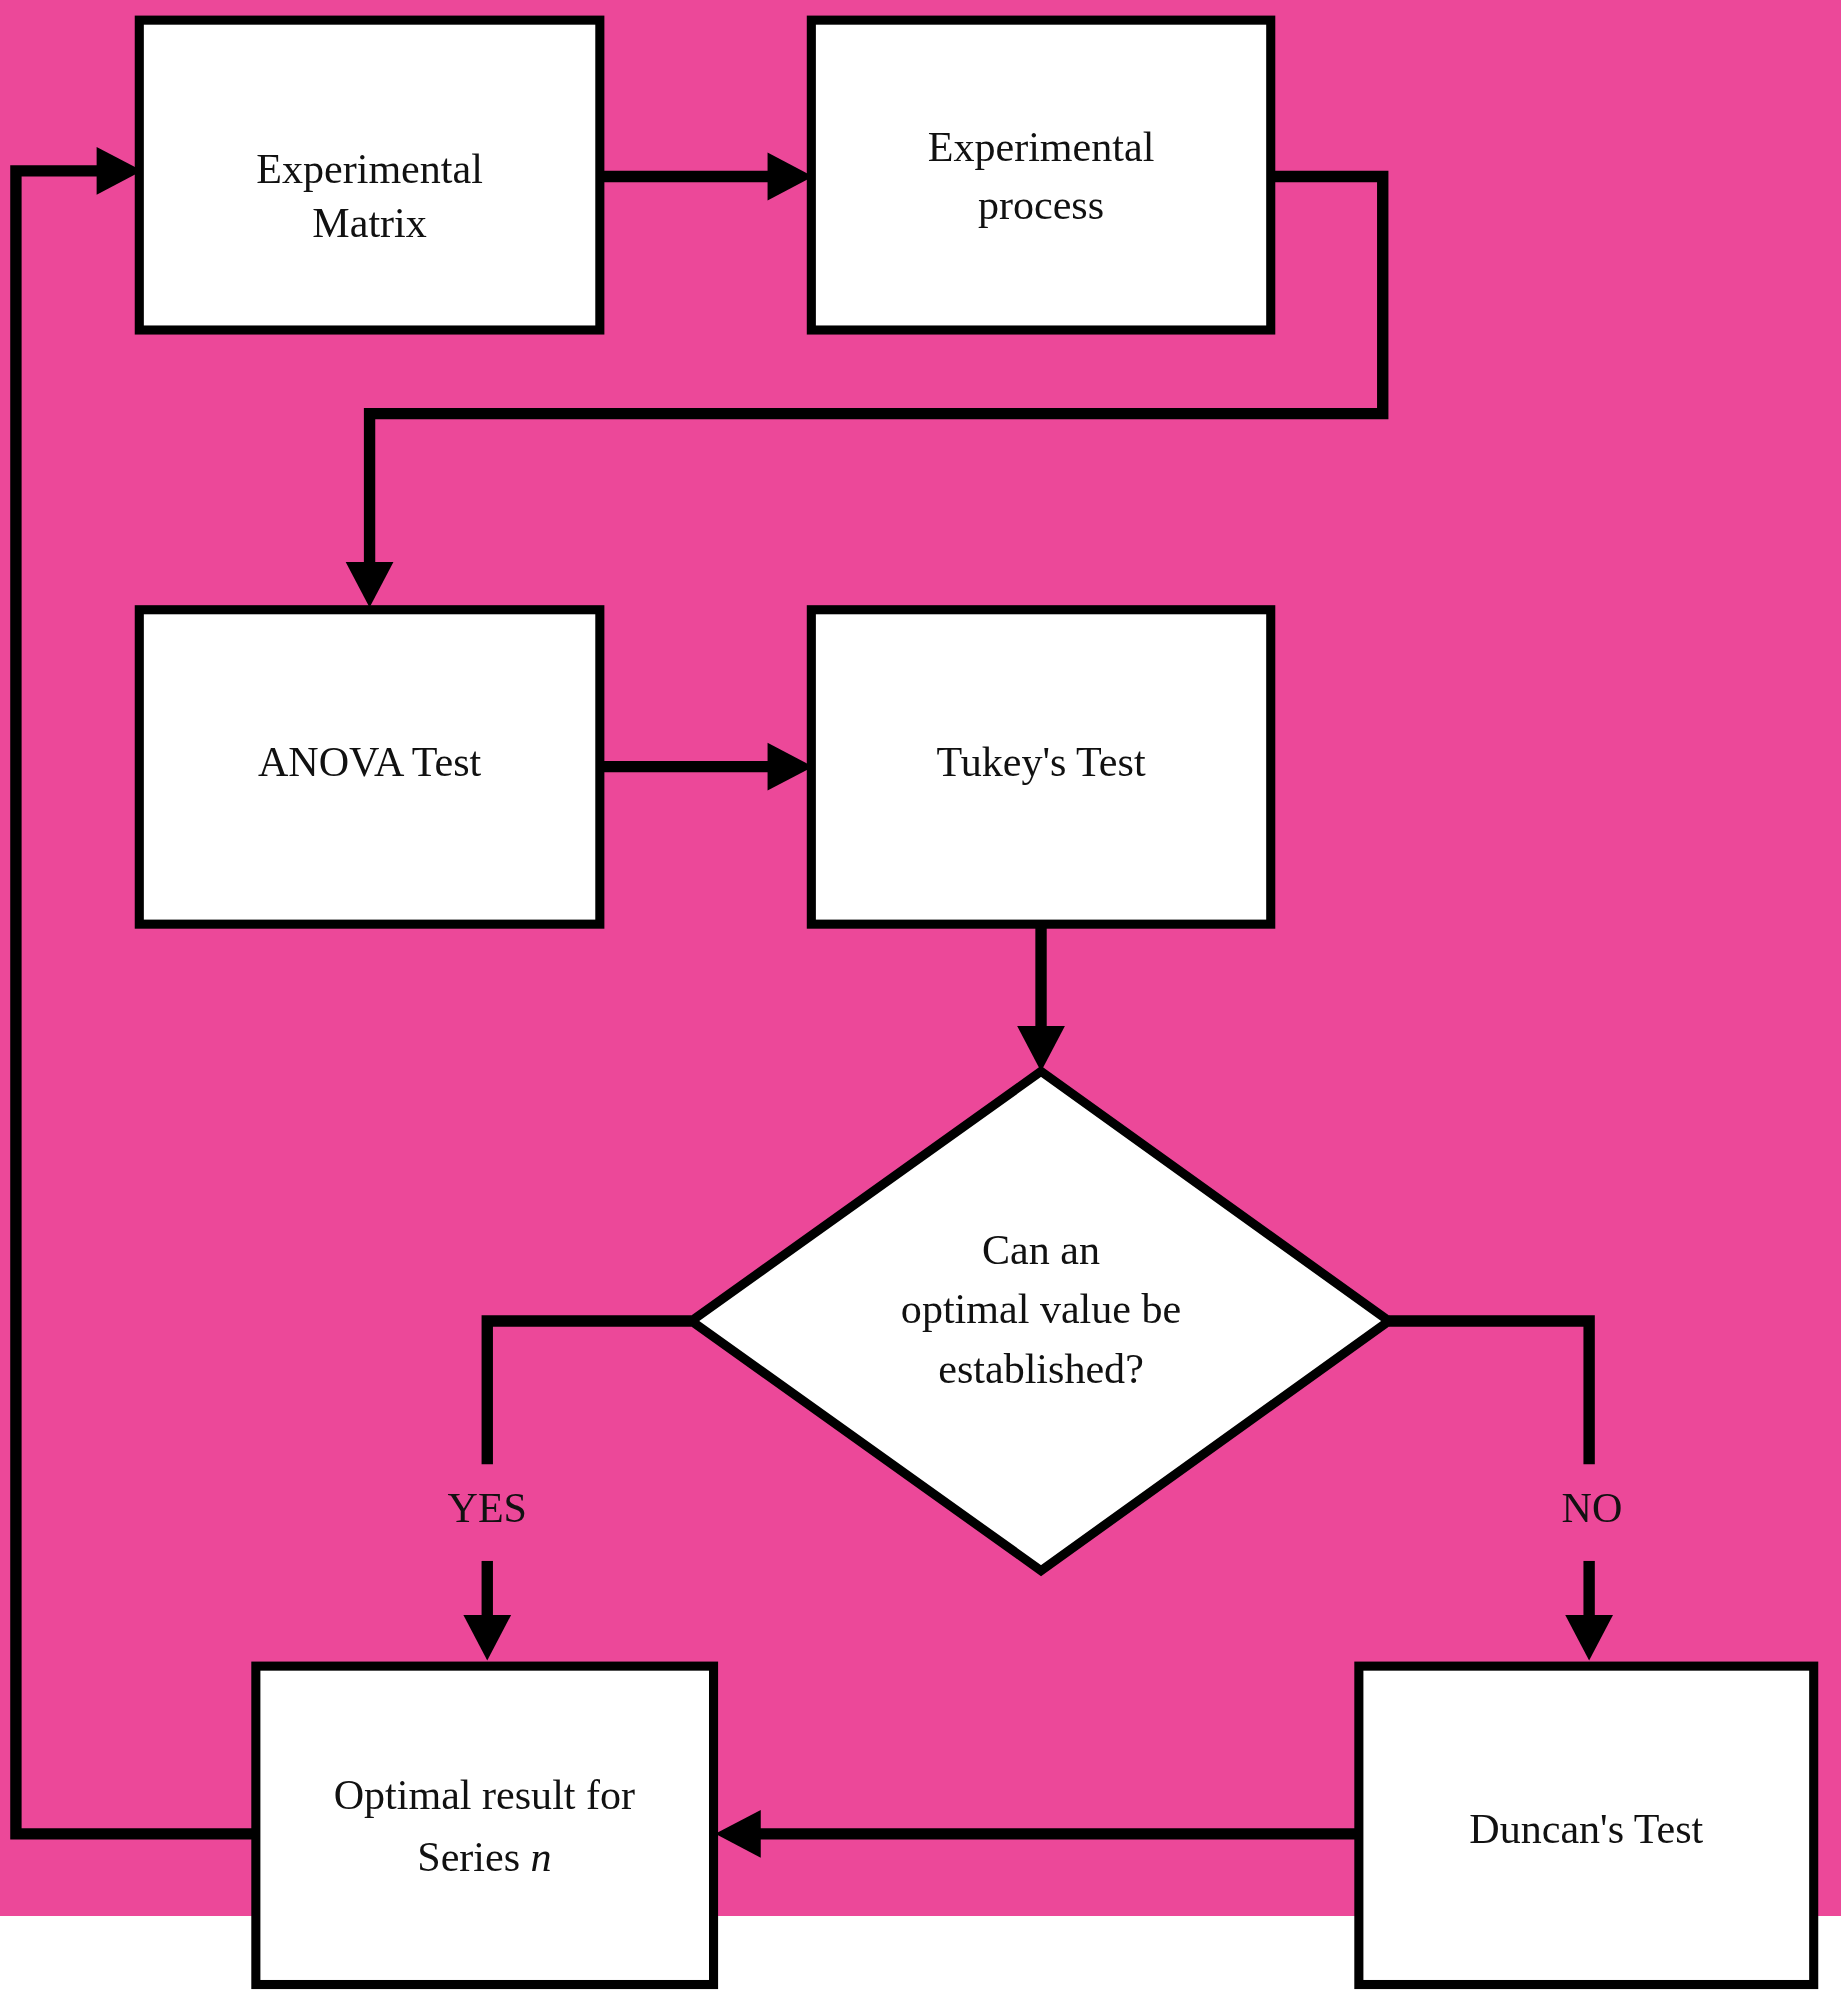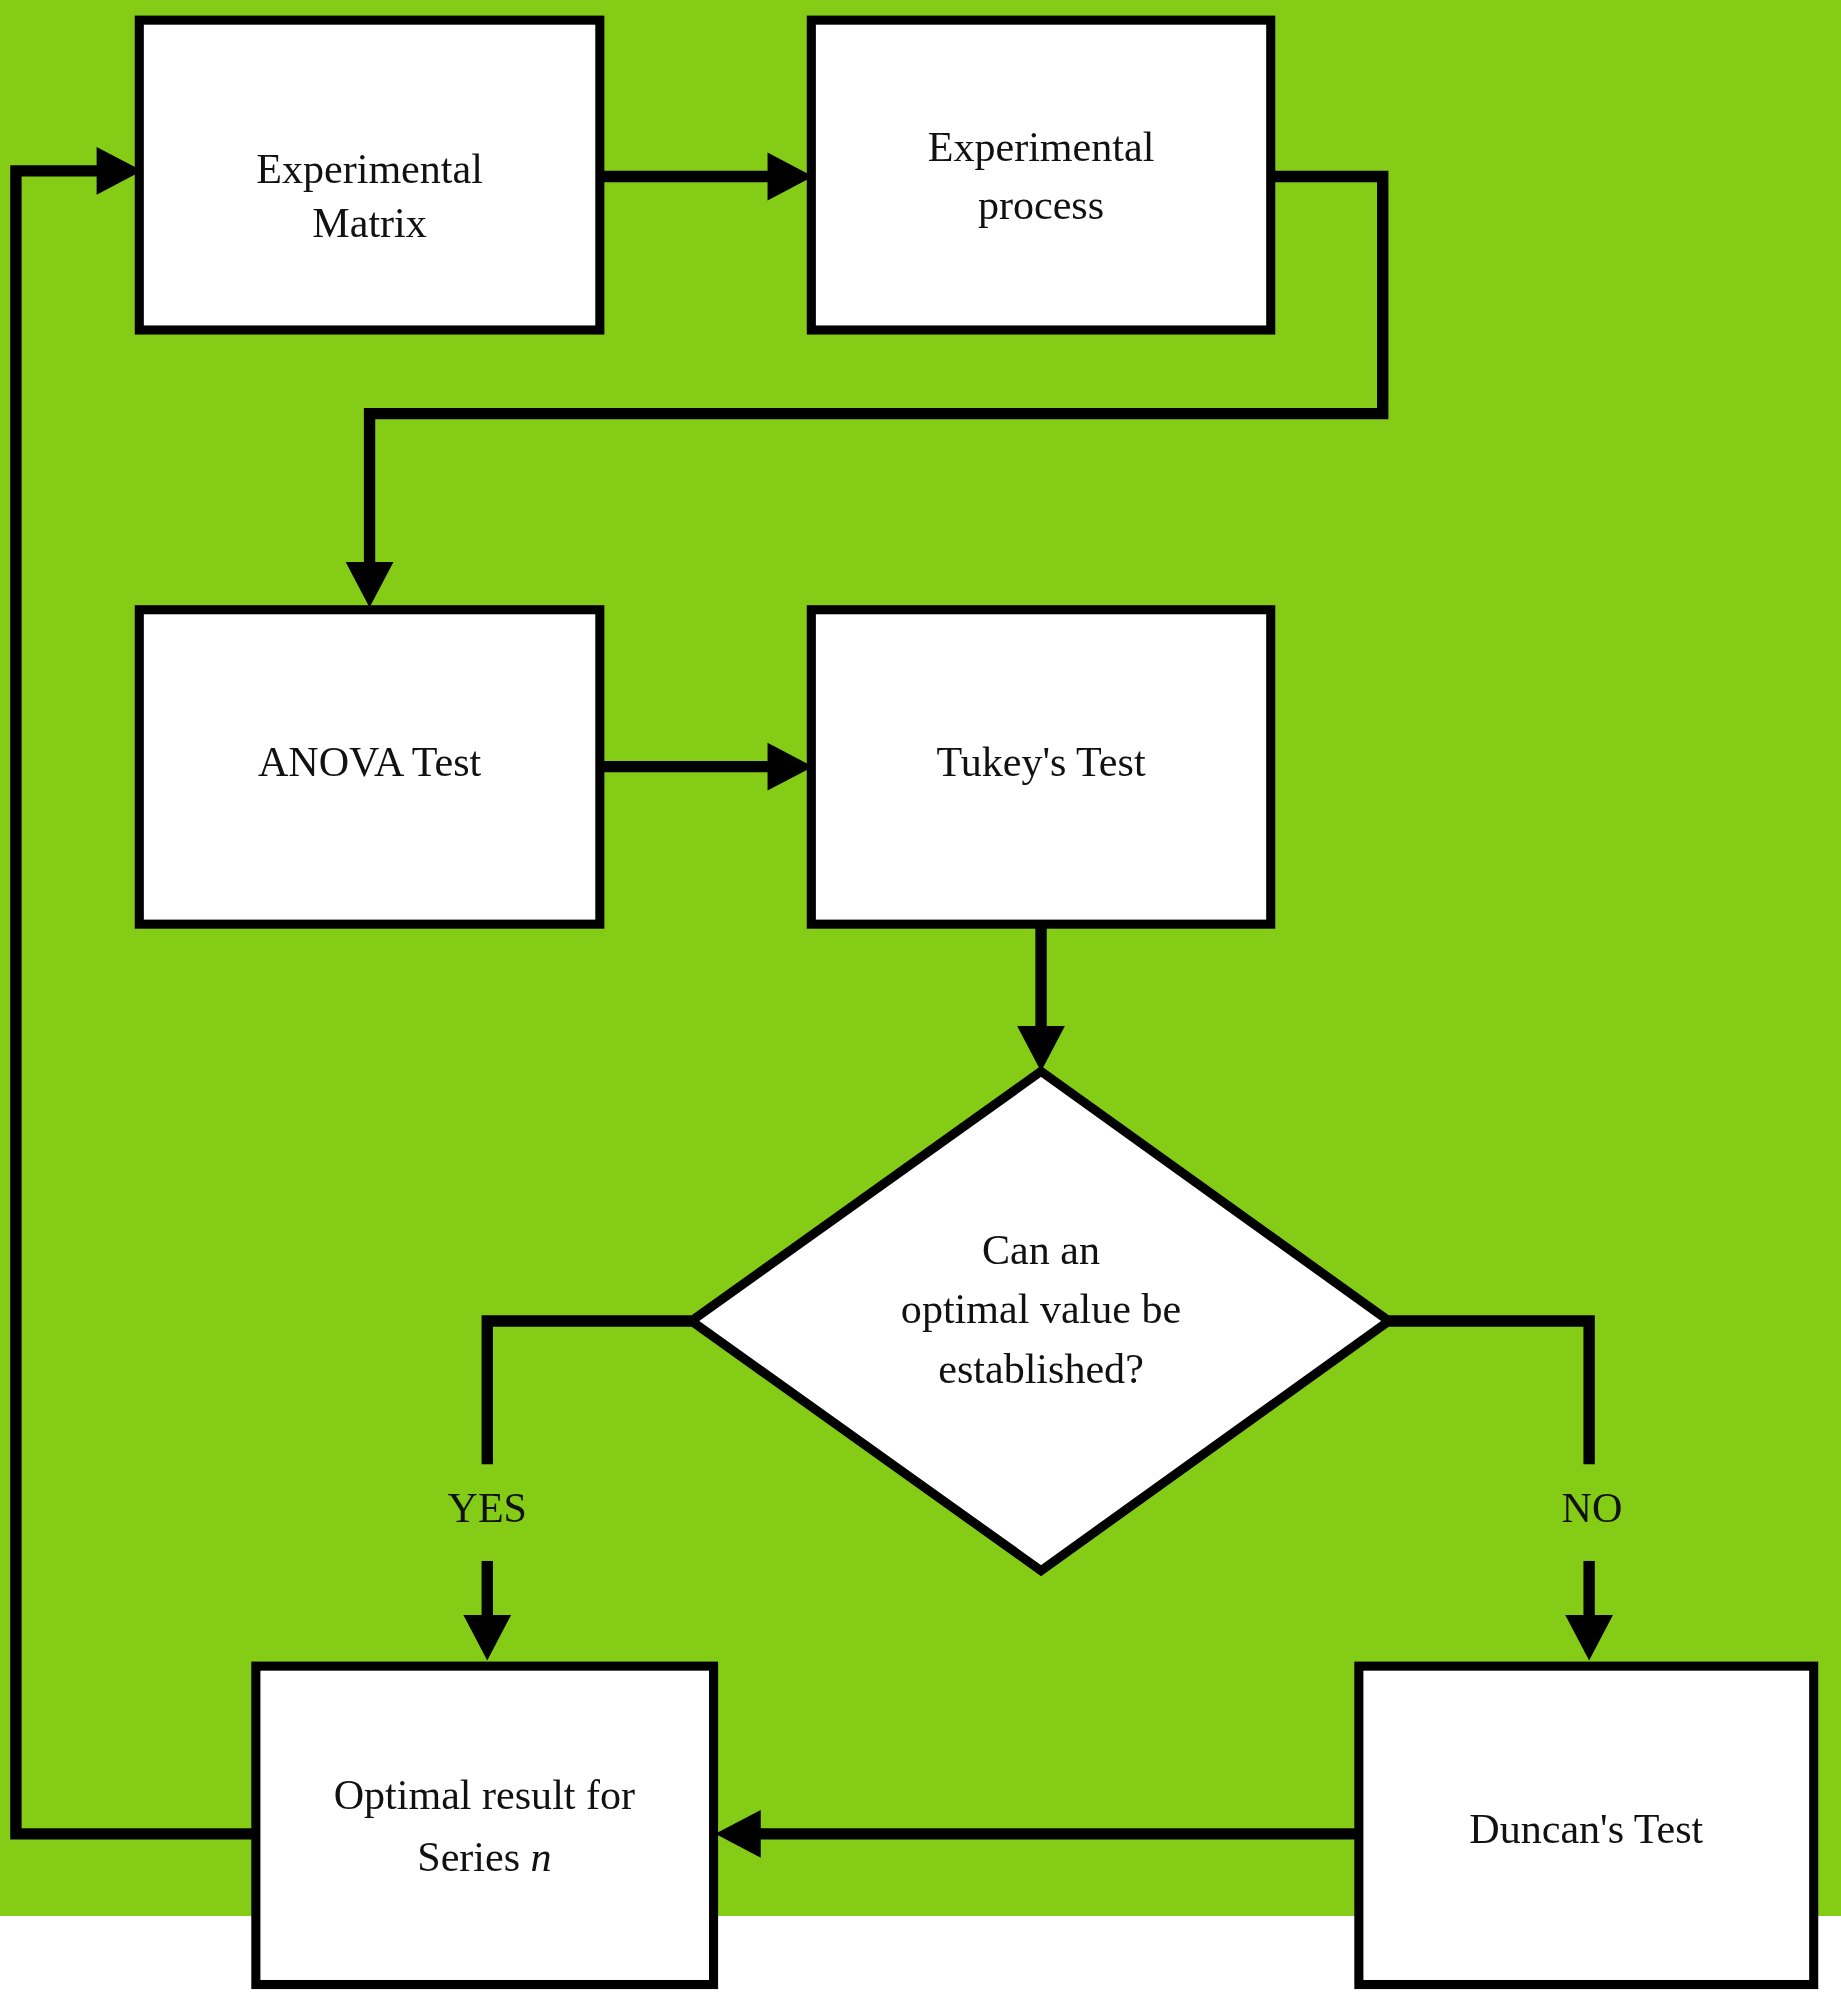--- a/index.html
+++ b/index.html
@@ -11,21 +11,21 @@
   body {
     width: 1841px;
     height: 1995px;
     font-family: "Liberation Serif", "DejaVu Serif", serif;
     overflow: hidden;
   }
   #flow-root {
     position: relative;
     width: 1841px;
     height: 1916px;
-    background: #84cc16;
+    background: #ec4899;
   }
   svg#flowchart {
     display: block;
     width: 1841px;
     height: 1995px;
   }
   .node-shape {
     fill: #ffffff;
     stroke: #000000;
     stroke-width: 16;

